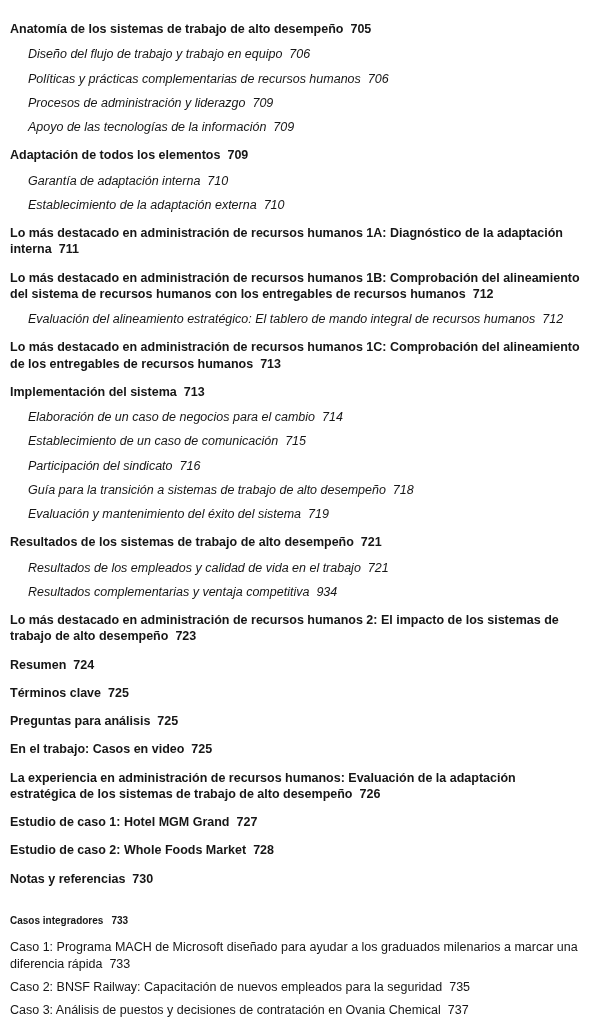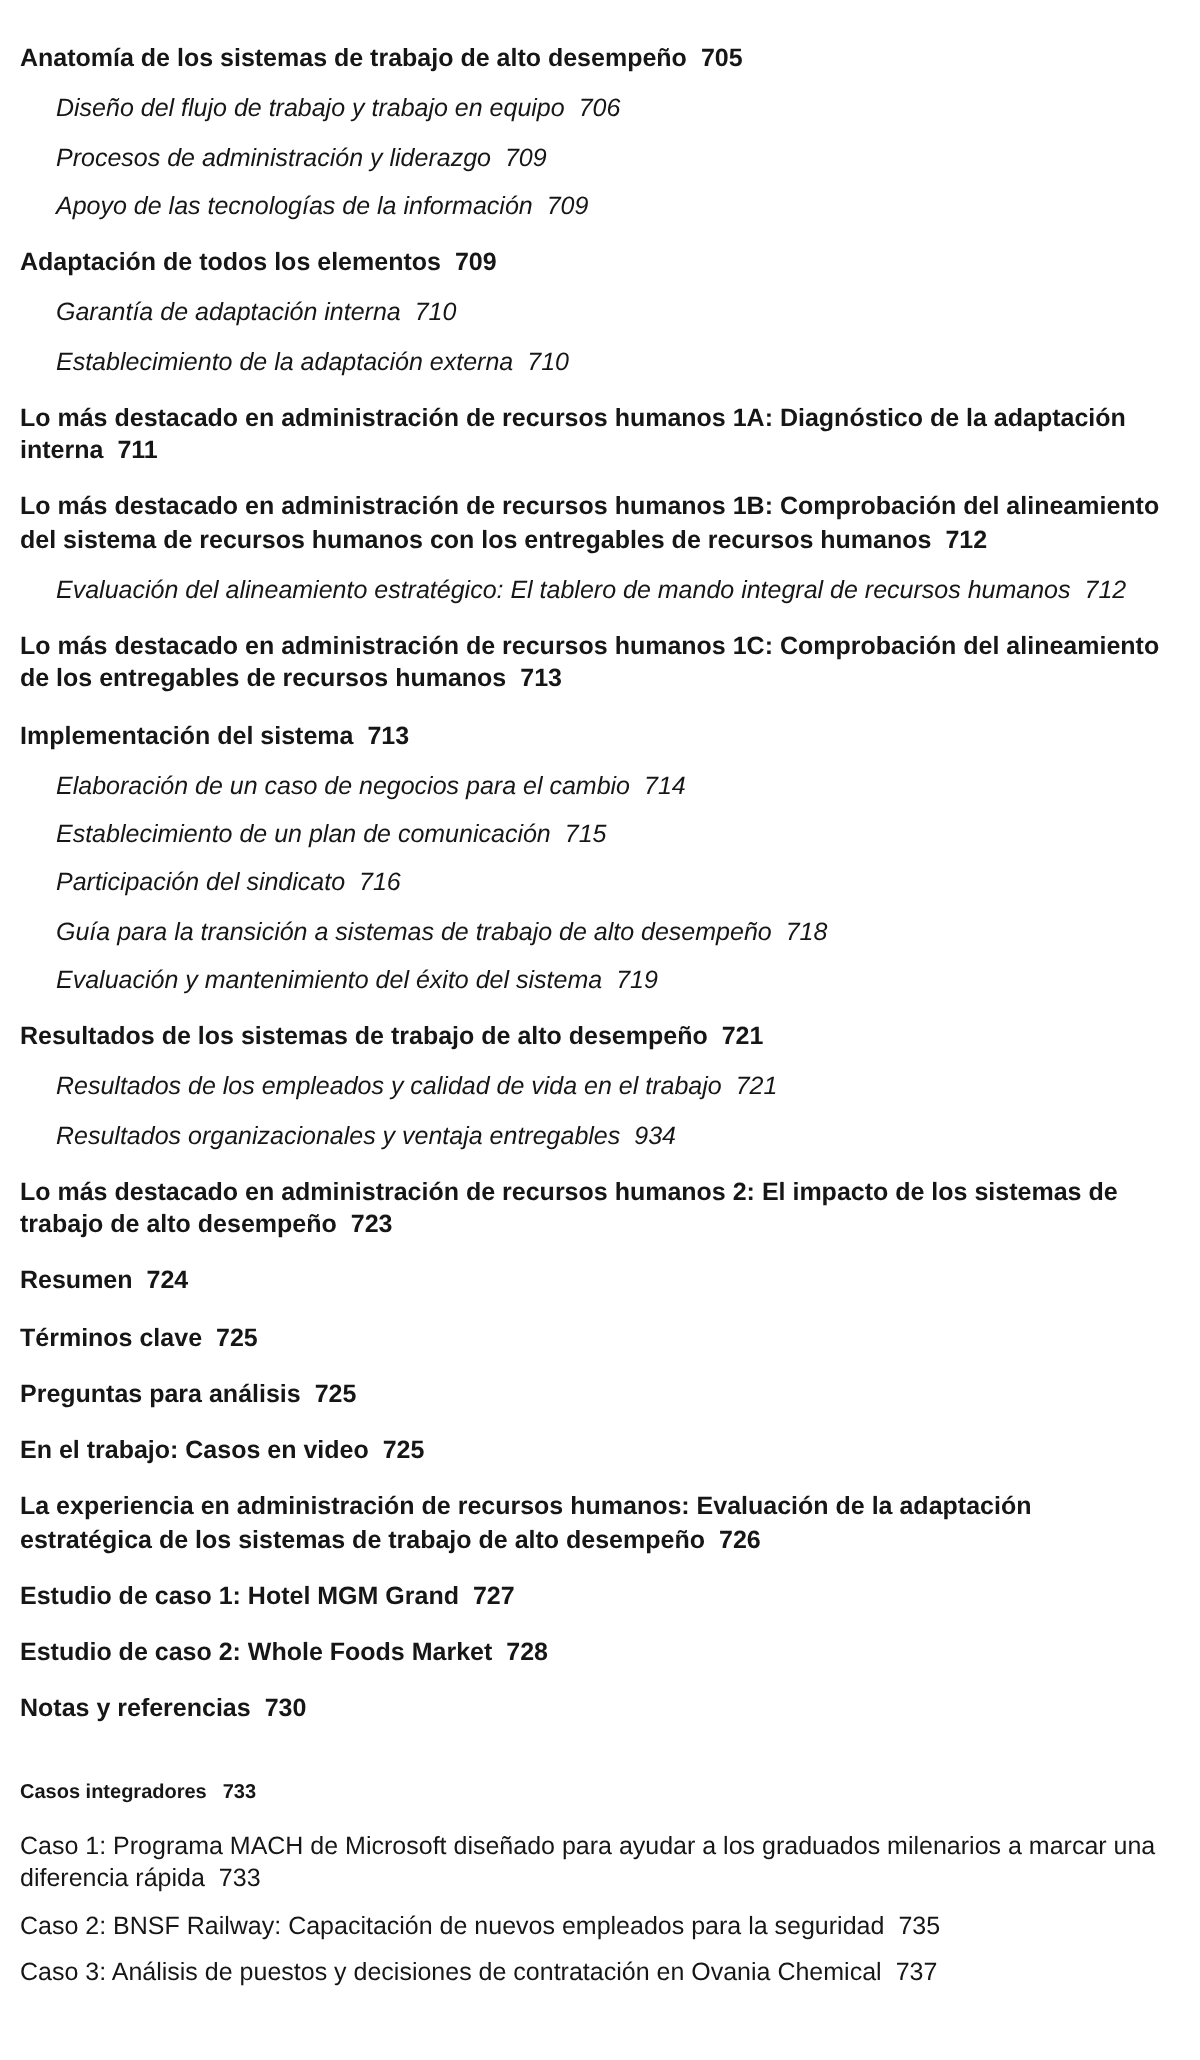--- a/index.html
+++ b/index.html
@@ -55,38 +55,39 @@
     margin: 0 0 7px 0;
   }
 </style>
 </head>
 <body>
 
 <div class="doc-page">
   <div class="toc" id="toc-list">
       <div class="entry l0"><span>Anatomía de los sistemas de trabajo de alto desempeño</span><span class="pg">705</span></div>
       <div class="entry l1"><span>Diseño del flujo de trabajo y trabajo en equipo</span><span class="pg">706</span></div>
+      <div class="entry l1"><span>Políticas y prácticas complementarias de recursos humanos</span><span class="pg">706</span></div>
       <div class="entry l1"><span>Procesos de administración y liderazgo</span><span class="pg">709</span></div>
       <div class="entry l1"><span>Apoyo de las tecnologías de la información</span><span class="pg">709</span></div>
       <div class="entry l0"><span>Adaptación de todos los elementos</span><span class="pg">709</span></div>
       <div class="entry l1"><span>Garantía de adaptación interna</span><span class="pg">710</span></div>
       <div class="entry l1"><span>Establecimiento de la adaptación externa</span><span class="pg">710</span></div>
       <div class="entry l0"><span>Lo más destacado en administración de recursos humanos 1A: Diagnóstico de la adaptación interna</span><span class="pg">711</span></div>
       <div class="entry l0"><span>Lo más destacado en administración de recursos humanos 1B: Comprobación del alineamiento del sistema de recursos humanos con los entregables de recursos humanos</span><span class="pg">712</span></div>
       <div class="entry l1"><span>Evaluación del alineamiento estratégico: El tablero de mando integral de recursos humanos</span><span class="pg">712</span></div>
       <div class="entry l0"><span>Lo más destacado en administración de recursos humanos 1C: Comprobación del alineamiento de los entregables de recursos humanos</span><span class="pg">713</span></div>
       <div class="entry l0"><span>Implementación del sistema</span><span class="pg">713</span></div>
       <div class="entry l1"><span>Elaboración de un caso de negocios para el cambio</span><span class="pg">714</span></div>
-      <div class="entry l1"><span>Establecimiento de un plan de comunicación</span><span class="pg">715</span></div>
+      <div class="entry l1"><span>Establecimiento de un caso de comunicación</span><span class="pg">715</span></div>
       <div class="entry l1"><span>Participación del sindicato</span><span class="pg">716</span></div>
       <div class="entry l1"><span>Guía para la transición a sistemas de trabajo de alto desempeño</span><span class="pg">718</span></div>
       <div class="entry l1"><span>Evaluación y mantenimiento del éxito del sistema</span><span class="pg">719</span></div>
       <div class="entry l0"><span>Resultados de los sistemas de trabajo de alto desempeño</span><span class="pg">721</span></div>
       <div class="entry l1"><span>Resultados de los empleados y calidad de vida en el trabajo</span><span class="pg">721</span></div>
-      <div class="entry l1"><span>Resultados organizacionales y ventaja entregables</span><span class="pg">934</span></div>
+      <div class="entry l1"><span>Resultados complementarias y ventaja competitiva</span><span class="pg">934</span></div>
       <div class="entry l0"><span>Lo más destacado en administración de recursos humanos 2: El impacto de los sistemas de trabajo de alto desempeño</span><span class="pg">723</span></div>
       <div class="entry l0"><span>Resumen</span><span class="pg">724</span></div>
       <div class="entry l0"><span>Términos clave</span><span class="pg">725</span></div>
       <div class="entry l0"><span>Preguntas para análisis</span><span class="pg">725</span></div>
       <div class="entry l0"><span>En el trabajo: Casos en video</span><span class="pg">725</span></div>
       <div class="entry l0"><span>La experiencia en administración de recursos humanos: Evaluación de la adaptación estratégica de los sistemas de trabajo de alto desempeño</span><span class="pg">726</span></div>
       <div class="entry l0"><span>Estudio de caso 1: Hotel MGM Grand</span><span class="pg">727</span></div>
       <div class="entry l0"><span>Estudio de caso 2: Whole Foods Market</span><span class="pg">728</span></div>
       <div class="entry l0"><span>Notas y referencias</span><span class="pg">730</span></div>
     </div>

